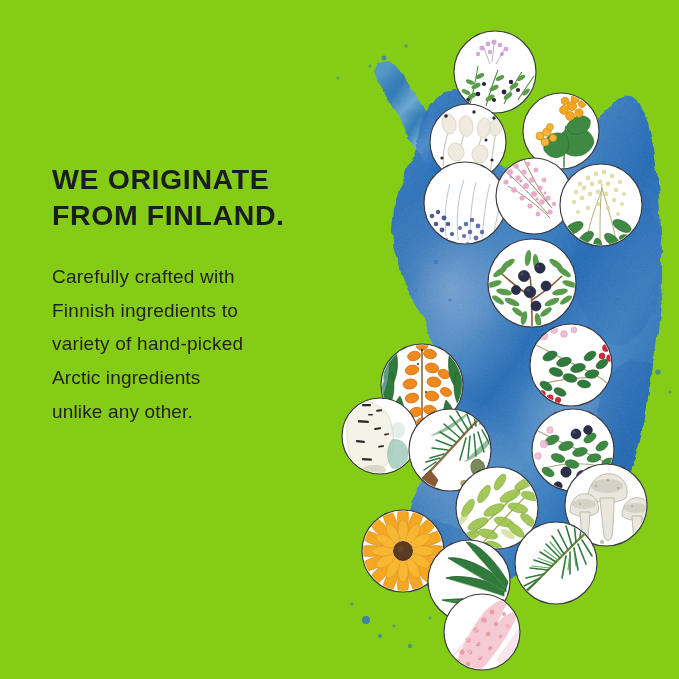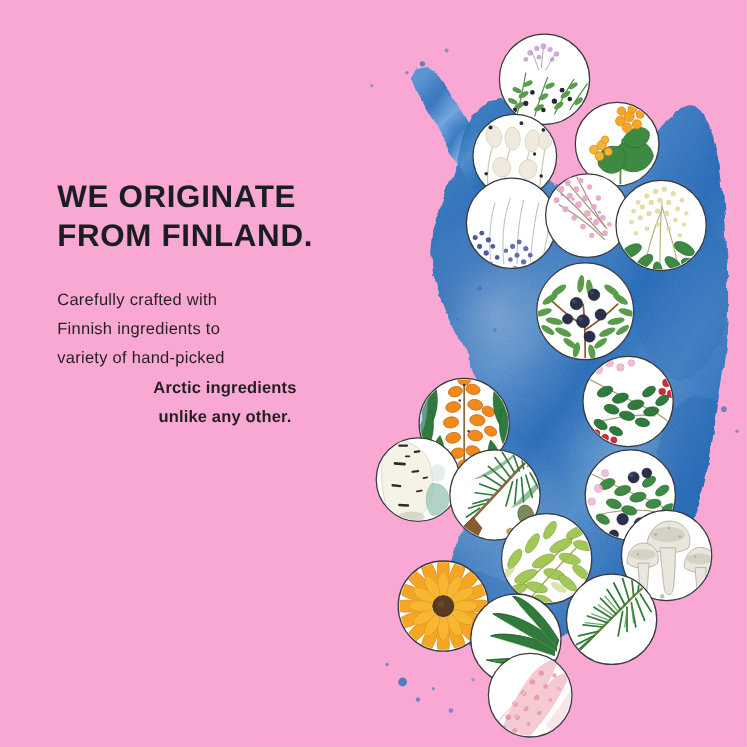--- a/index.html
+++ b/index.html
@@ -2,39 +2,39 @@
 <html><head>
 <meta charset="utf-8">
 <title>We Originate From Finland</title>
 <style>
   html,body{margin:0;padding:0;background:#ffffff;}
   body{
     width:679px;height:679px;overflow:hidden;position:relative;
     font-family:"Liberation Sans","DejaVu Sans",sans-serif;
     -webkit-font-smoothing:antialiased;
   }
-  #poster{position:absolute;inset:0;background:#f9a8d4;}
+  #poster{position:absolute;inset:0;background:#84cc16;}
 
   
   .text-col{
     position:absolute;left:52px;top:162px;width:305px;
   }
   .headline{
     font-size:28.5px;font-weight:700;line-height:1.26;
     letter-spacing:0.6px;color:#1a1d21;margin:0;
     font-family:"Liberation Sans","DejaVu Sans",sans-serif;
   }
   .headline .hl-line{display:block;white-space:nowrap;}
   .body-copy{margin:0;padding-top:26px;}
   .body-line{
-    display:block;font-size:15px;line-height:1.78;
+    display:block;font-size:19px;line-height:1.78;
     letter-spacing:0.25px;color:#231f20;white-space:nowrap;
     font-weight:400;
   }
-  .body-line.strong{font-weight:700;letter-spacing:0.15px;text-align:center;}
+  .body-line.strong{font-weight:400;letter-spacing:0.15px;}
 
   
   .art{position:absolute;left:318px;top:0;width:361px;height:679px;}
   .art svg{display:block;width:100%;height:100%;}
 
   
   .plate-ring{fill:#ffffff;stroke:#3b3b3f;stroke-width:1.15;}
 </style>
 </head>
 <body>

